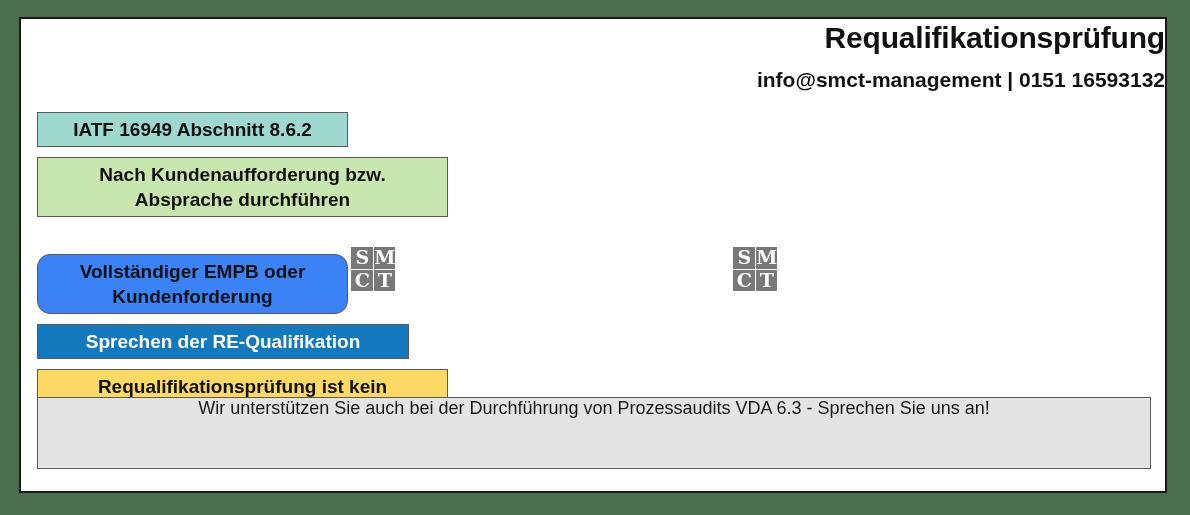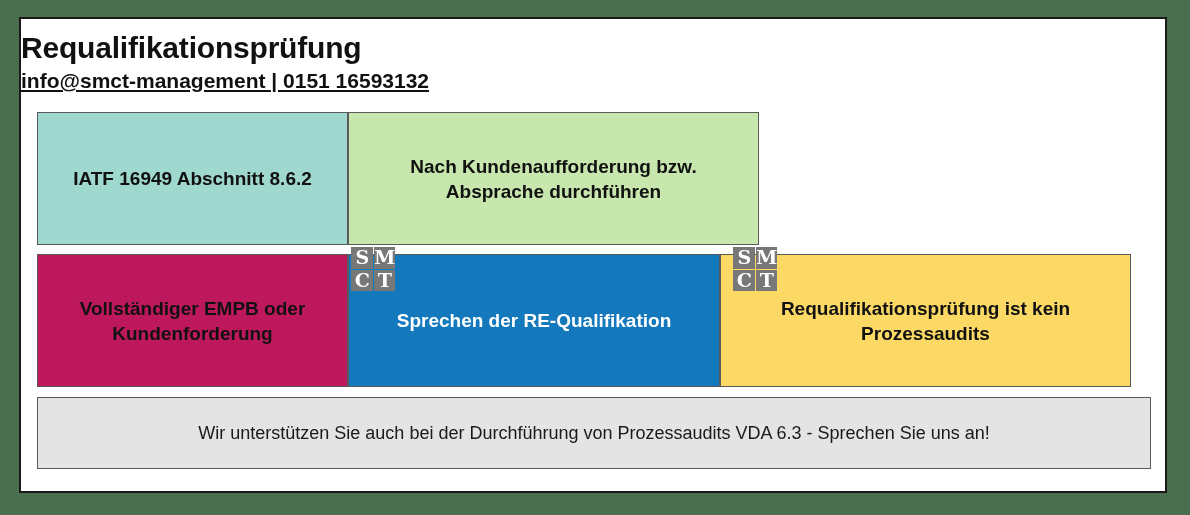--- a/index.html
+++ b/index.html
@@ -24,54 +24,54 @@
     border: 2px solid #1a1a1a;
     box-sizing: border-box;
   }
 
   .header {
     position: absolute;
     left: 0;
     top: 0;
     width: 100%;
     height: 86px;
-    text-align: left;
-    box-sizing: border-box;
-    padding-top: 10px;
+    text-align: right;
+    box-sizing: border-box;
   }
   .header-title {
     font-size: 30px;
     font-weight: bold;
     color: #111111;
     line-height: 38px;
     letter-spacing: -0.2px;
   }
   .header-contact {
     font-size: 21px;
     font-weight: bold;
     color: #111111;
     line-height: 26px;
-    margin-top: 1px;
-    text-decoration: underline;
+    margin-top: 10px;
   }
 
   .grid {
     position: absolute;
     left: 16px;
     top: 93px;
     width: 1114px;
     height: 275px;
   }
 
   .row {
     position: absolute;
     left: 0;
     width: 100%;
     height: 133px;
     display: flex;
+    gap: 10px;
+    flex-direction: column;
   }
   .row-top { top: 0; }
   .row-bottom { top: 142px; }
 
   .cell {
     border: 1px solid #5a5a5a;
     box-sizing: border-box;
     display: flex;
     align-items: center;
     justify-content: center;
@@ -84,37 +84,37 @@
     line-height: 25px;
     color: #111111;
   }
   .c1 { width: 311px; }
   .c2 { width: 372px; }
   .c3 { width: 411px; text-align: center; }
 
   .bg-teal      { background: #9ed8ce; }
   .bg-salmon    { background: #faaea7; }
   .bg-lightgrn  { background: #c8e7ae; }
-  .bg-lightblue { background: #be185d; }
+  .bg-lightblue { background: #3b82f6; border-radius: 13px; }
   .bg-blue      { background: #1378bc; }
   .bg-yellow    { background: #fcd965; }
 
   .txt-white { color: #ffffff; }
 
   .footer {
     position: absolute;
     left: 16px;
     top: 378px;
     width: 1114px;
     height: 72px;
     background: #e4e4e4;
     border: 1px solid #5a5a5a;
     box-sizing: border-box;
     display: flex;
-    align-items: center;
+    align-items: flex-start;
     justify-content: center;
   }
   .footer-text {
     font-size: 18px;
     color: #1a1a1a;
     font-weight: normal;
   }
 
   
   .logo {

